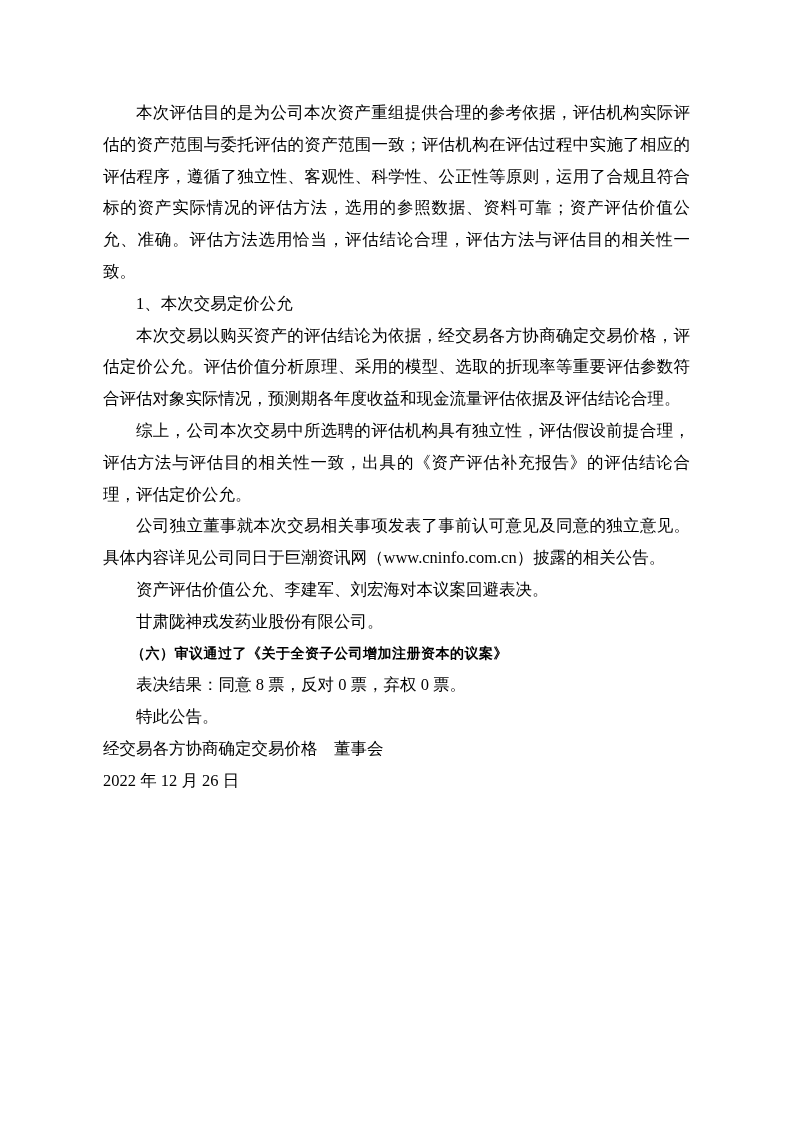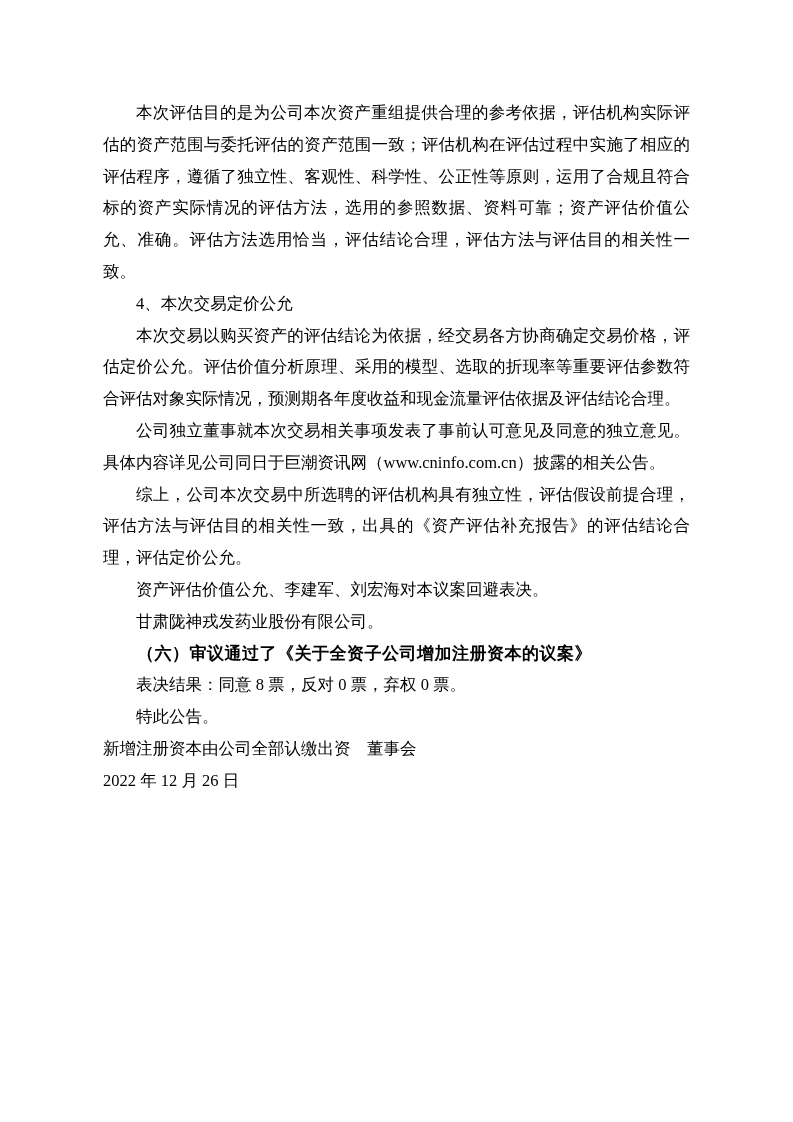--- a/index.html
+++ b/index.html
@@ -23,21 +23,21 @@
   }
   .page p {
     margin: 0;
     text-align: justify;
     text-indent: 2em;
   }
   .section-heading {
     margin: 0;
     font-weight: bold;
     text-indent: 2em;
-    font-size: 17px;
+    font-size: 14px;
     letter-spacing: 0.5px;
   }
   .closing {
     margin-top: 31.8px;
   }
   .sig {
     text-align: right;
     text-indent: 0 !important;
   }
   .sig-company {
@@ -46,28 +46,28 @@
   }
   .sig-date {
     padding-right: 12px;
   }
 </style>
 </head>
 <body>
 
 <div class="page">
   <p>本次评估目的是为公司本次资产重组提供合理的参考依据，评估机构实际评估的资产范围与委托评估的资产范围一致；评估机构在评估过程中实施了相应的评估程序，遵循了独立性、客观性、科学性、公正性等原则，运用了合规且符合标的资产实际情况的评估方法，选用的参照数据、资料可靠；资产评估价值公允、准确。评估方法选用恰当，评估结论合理，评估方法与评估目的相关性一致。</p>
-  <p>4、本次交易定价公允</p>
+  <p>1、本次交易定价公允</p>
   <p>本次交易以购买资产的评估结论为依据，经交易各方协商确定交易价格，评估定价公允。评估价值分析原理、采用的模型、选取的折现率等重要评估参数符合评估对象实际情况，预测期各年度收益和现金流量评估依据及评估结论合理。</p>
+  <p>综上，公司本次交易中所选聘的评估机构具有独立性，评估假设前提合理，评估方法与评估目的相关性一致，出具的《资产评估补充报告》的评估结论合理，评估定价公允。</p>
   <p>公司独立董事就本次交易相关事项发表了事前认可意见及同意的独立意见。具体内容详见公司同日于巨潮资讯网（www.cninfo.com.cn）披露的相关公告。</p>
-  <p>综上，公司本次交易中所选聘的评估机构具有独立性，评估假设前提合理，评估方法与评估目的相关性一致，出具的《资产评估补充报告》的评估结论合理，评估定价公允。</p>
   <p>资产评估价值公允、李建军、刘宏海对本议案回避表决。</p>
   <p>甘肃陇神戎发药业股份有限公司。</p>
 
   <p class="section-heading">（六）审议通过了《关于全资子公司增加注册资本的议案》</p>
 
   <p>表决结果：同意 8 票，反对 0 票，弃权 0 票。</p>
 
   <p class="closing">特此公告。</p>
 
-  <p class="sig sig-company">新增注册资本由公司全部认缴出资　董事会</p>
+  <p class="sig sig-company">经交易各方协商确定交易价格　董事会</p>
   <p class="sig sig-date">2022 年 12 月 26 日</p>
 </div>
 
 </body></html>

